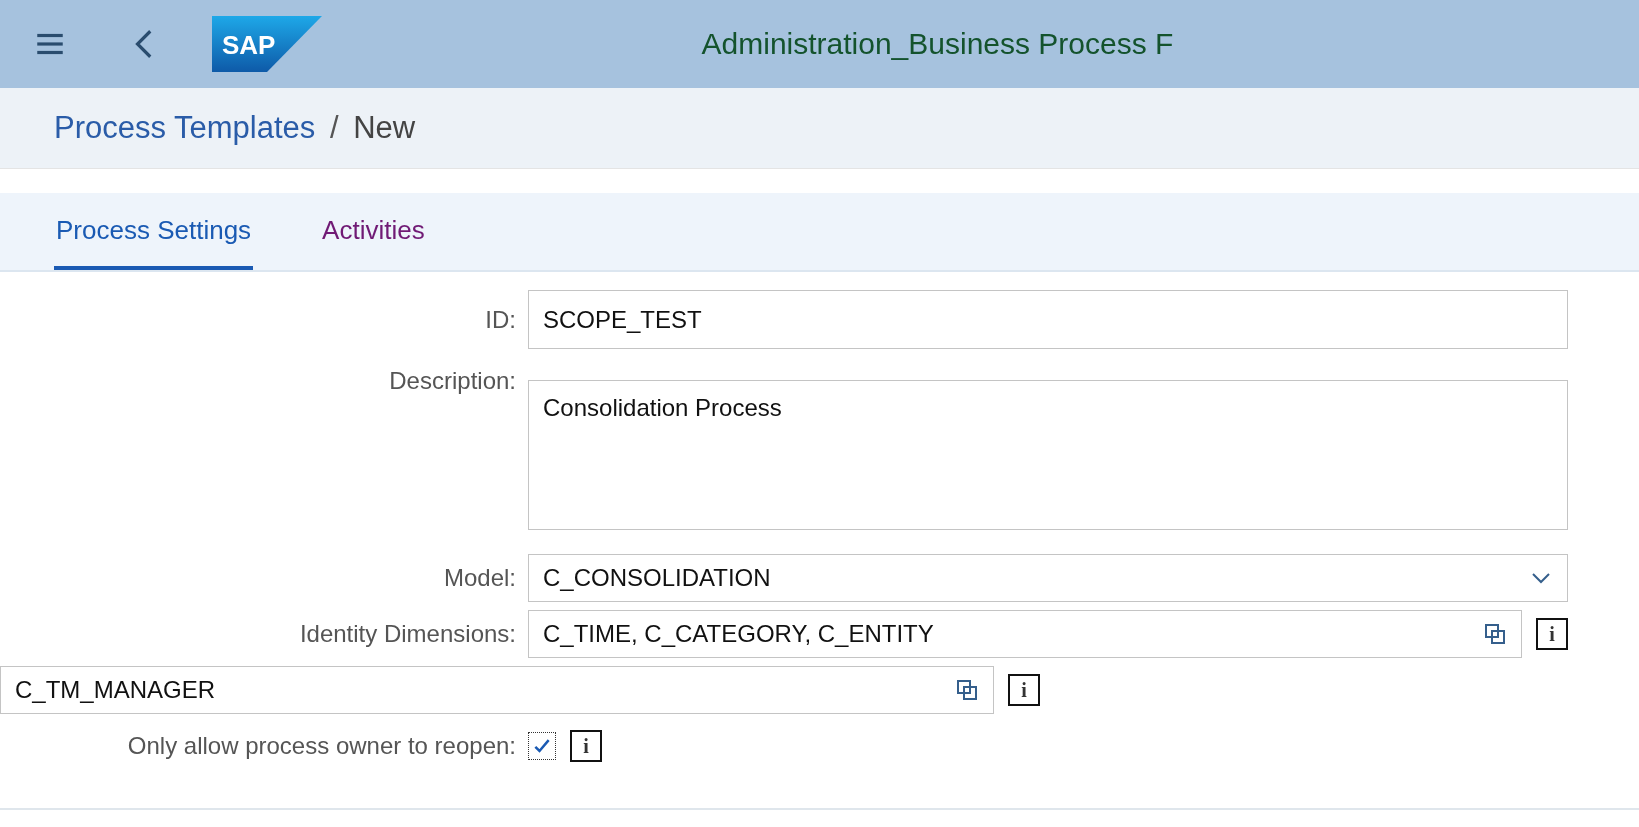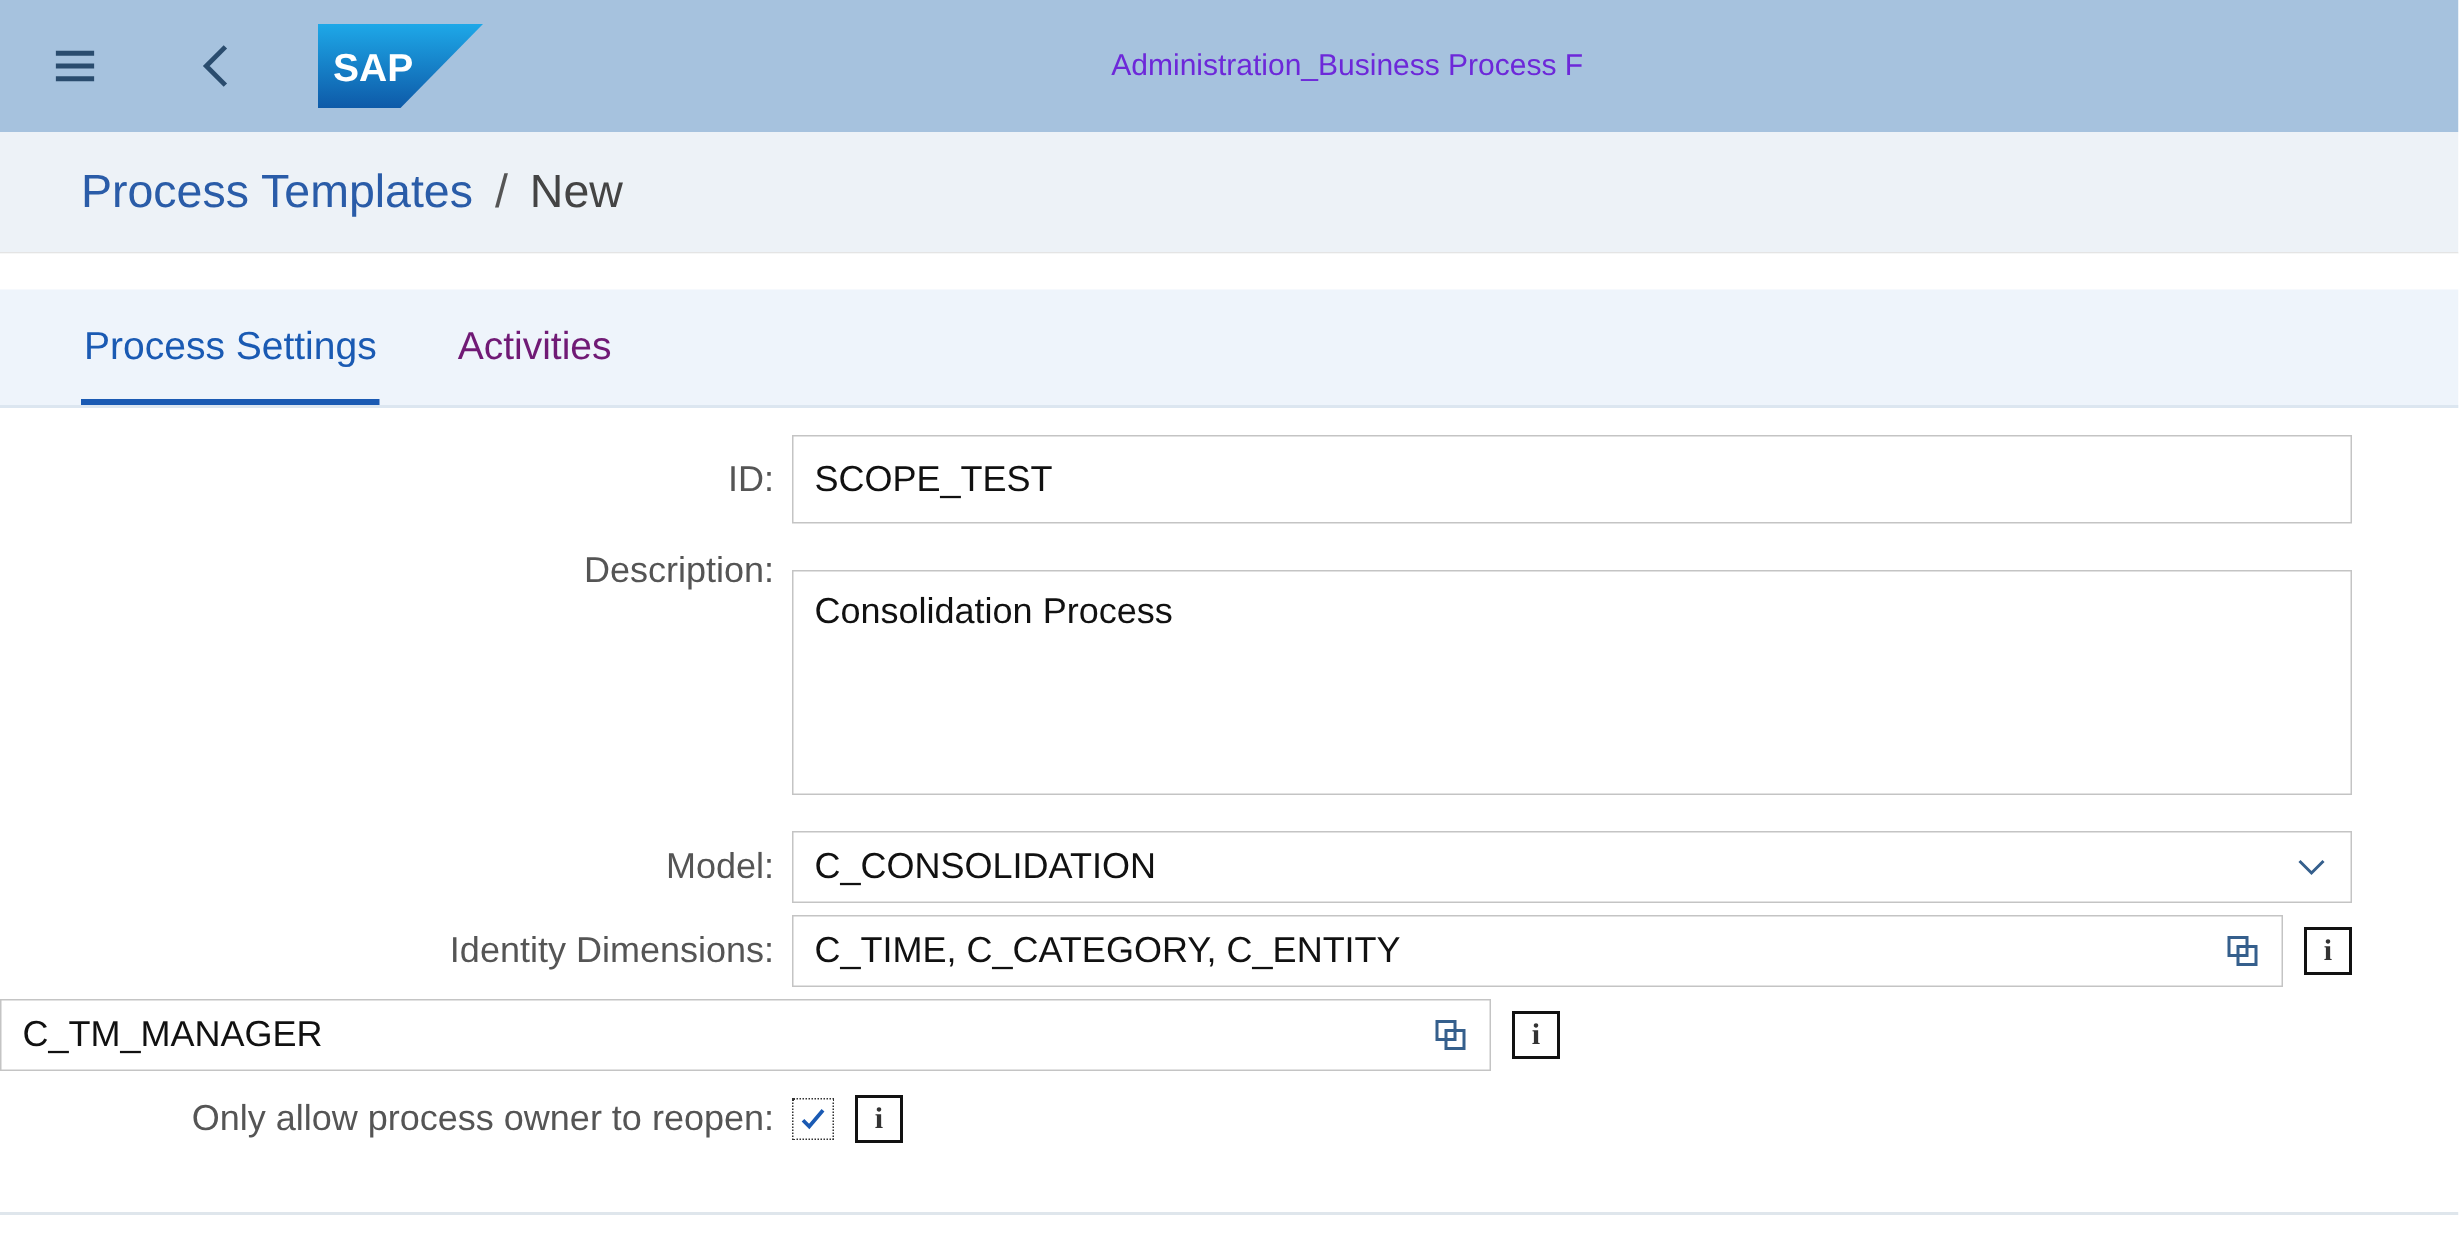--- a/index.html
+++ b/index.html
@@ -23,22 +23,22 @@
     .hamburger svg, .back-btn svg { width: 34px; height: 34px; stroke: #2a4c6e; stroke-width: 3; fill: none; }
     .sap-logo {
       width: 110px; height: 56px;
       display: flex; align-items: center; justify-content: center;
       position: relative;
     }
     .sap-logo svg { width: 110px; height: 56px; }
     .shell-title {
       position: absolute;
       left: 50%; transform: translateX(-25%);
-      font-size: 20px;
-      color: #6d28d9;
+      font-size: 30px;
+      color: #14532d;
       white-space: nowrap;
       text-align: right;
     }
 
     
     .breadcrumb-bar {
       background: #edf2f7;
       padding: 22px 54px;
       font-size: 31px;
       border-bottom: 1px solid #e4e4e4;
@@ -49,21 +49,21 @@
 
     
     .white-gap { height: 24px; background: #fff; }
 
     
     .tab-bar {
       background: #eef4fb;
       border-bottom: 2px solid #dce6f0;
       display: flex;
       padding: 0 54px;
-      gap: 50px;
+      gap: 67px;
     }
     .tab {
       padding: 22px 2px 20px;
       font-size: 26px;
       cursor: pointer;
       color: #701a75;
       border-bottom: 4px solid transparent;
     }
     .tab.active {
       color: #1a5ab3;

